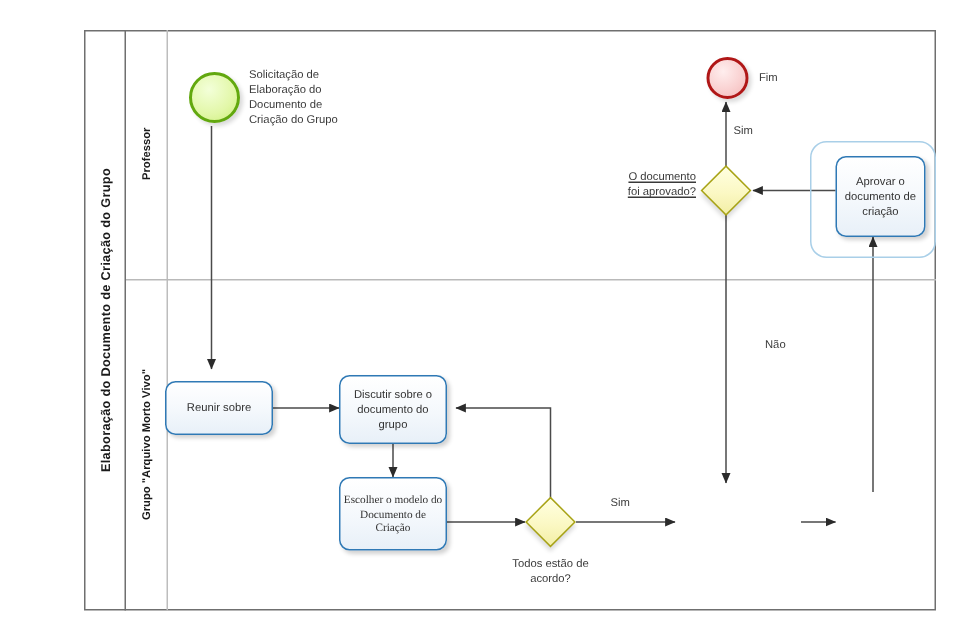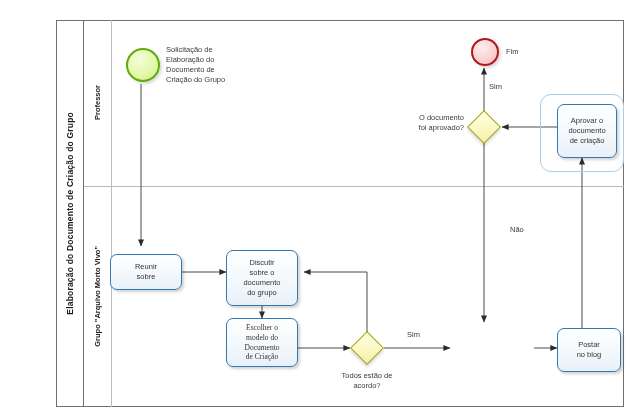--- a/index.html
+++ b/index.html
@@ -43,21 +43,21 @@
   }
 
   
   .task{
     position:absolute;box-sizing:border-box;
     border:1.6px solid #2f79b5;border-radius:7px;
     background:linear-gradient(to bottom,#ffffff 0%,#f4f8fc 55%,#e8f0f8 100%);
     box-shadow:2px 2px 3px rgba(0,0,0,.18);
     display:flex;align-items:center;justify-content:center;
     text-align:center;font-size:7.5px;color:#333;line-height:1.32;
-    padding:16px;
+    padding:2px;
   }
   .subprocess-frame{
     position:absolute;box-sizing:border-box;
     border:1px solid #a9cfe8;border-radius:11px;background:transparent;
   }
 
   
   .event{
     position:absolute;border-radius:50%;box-sizing:border-box;
   }
@@ -148,54 +148,51 @@
   <div class="event start" style="left:110px;top:48px;width:34px;height:34px;"></div>
   <div class="lbl" style="left:150px;top:45px;width:82px;">Solicitação de
 Elaboração do
 Documento de
 Criação do Grupo</div>
 
   <div class="event end" style="left:455px;top:38px;width:28px;height:28px;"></div>
   <div class="lbl" style="left:490px;top:47px;width:40px;">Fim</div>
 
   <div class="gateway" style="left:456px;top:115px;width:24px;height:24px;"></div>
-  <div class="lbl right" style="left:372px;top:113px;width:76px;">O documento
+  <div class="lbl right" style="left:372px;top:113px;width:76px;text-decoration:underline;">O documento
 foi aprovado?</div>
 
   <div class="gateway" style="left:339px;top:336px;width:24px;height:24px;"></div>
   <div class="lbl center" style="left:311px;top:371px;width:80px;">Todos estão de
 acordo?</div>
 
   <div class="lbl" style="left:473px;top:82px;">Sim</div>
   <div class="lbl" style="left:450px;top:225px;margin-left:44px;">Não</div>
   <div class="lbl" style="left:391px;top:330px;">Sim</div>
 
   <div class="subprocess-frame" style="left:524px;top:94px;width:84px;height:78px;"></div>
 
   <div class="task" style="left:94px;top:254px;width:72px;height:36px;">
     <span>Reunir sobre</span>
   </div>
 
-  <div class="task" style="left:210px;top:250px;width:72px;height:56px;">
+  <div class="task" style="left:210px;top:250px;width:72px;height:46px;">
     <span>Discutir sobre o
 documento do
 grupo</span>
   </div>
 
   <div class="task" style="left:210px;top:318px;width:72px;height:49px;font-family:Liberation Serif, serif;">
     <span>Escolher o
 modelo do
 Documento de
 Criação</span>
   </div>
 
 
-  <div class="task" style="left:541px;top:328px;width:64px;height:44px;">
-    <span>Postar no blog</span>
-  </div>
 
   <div class="task" style="left:541px;top:104px;width:60px;height:54px;">
     <span>Aprovar o
 documento de
 criação</span>
   </div>
 
 </div>
 
 </body></html>

